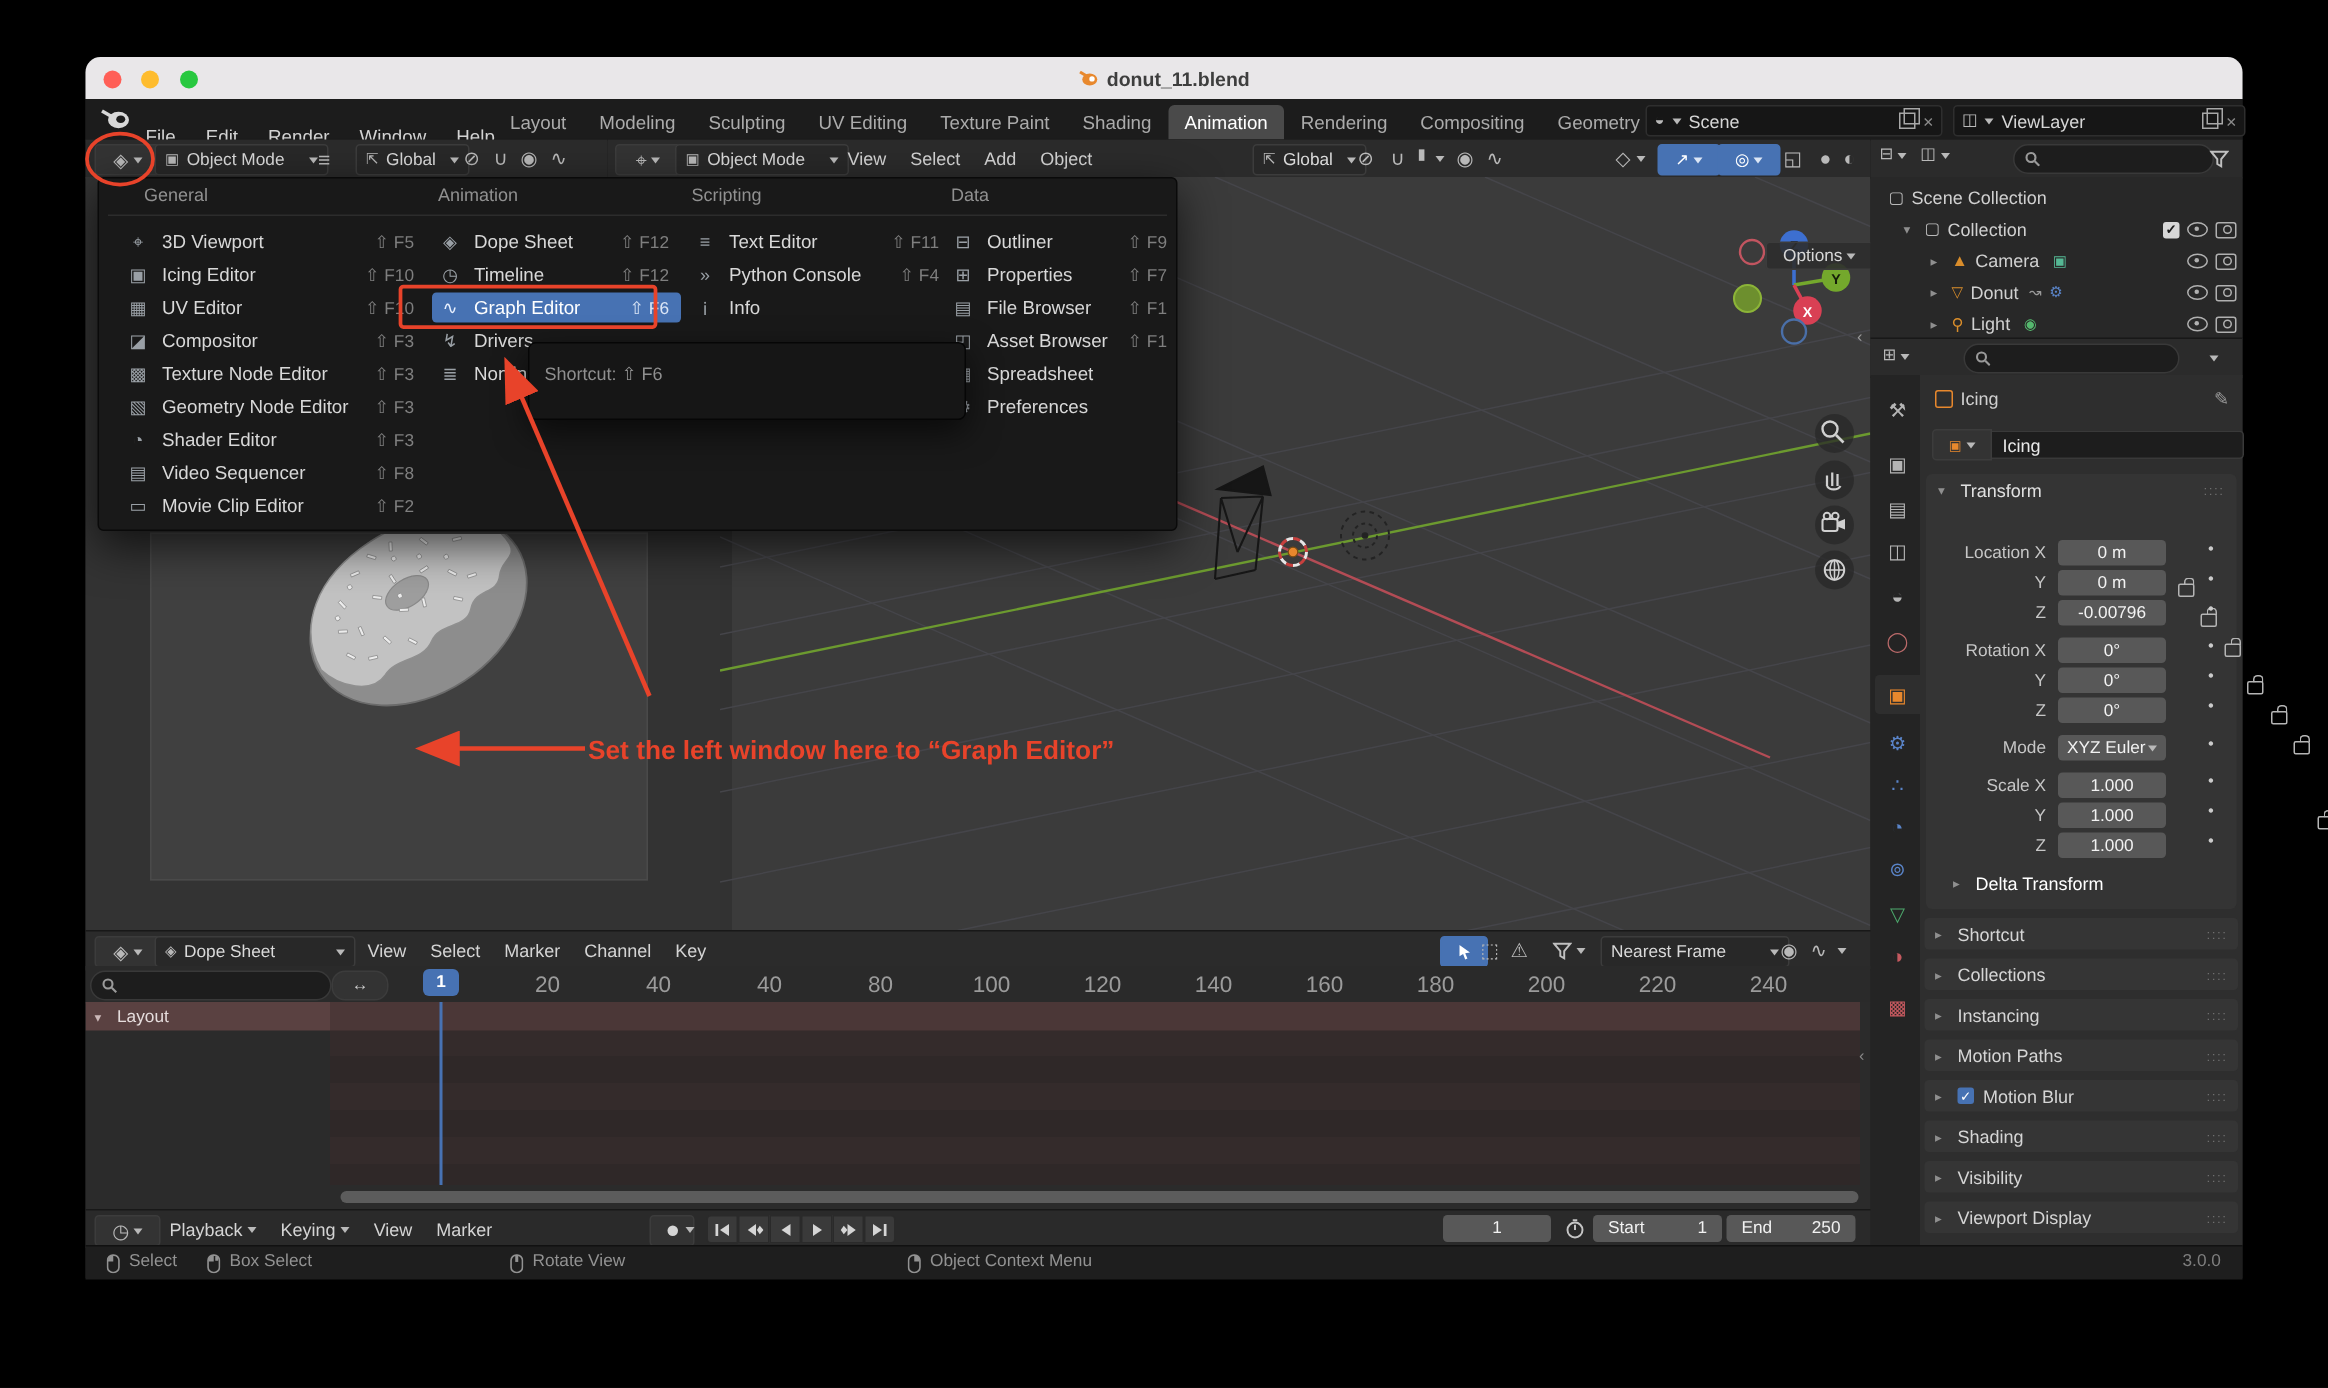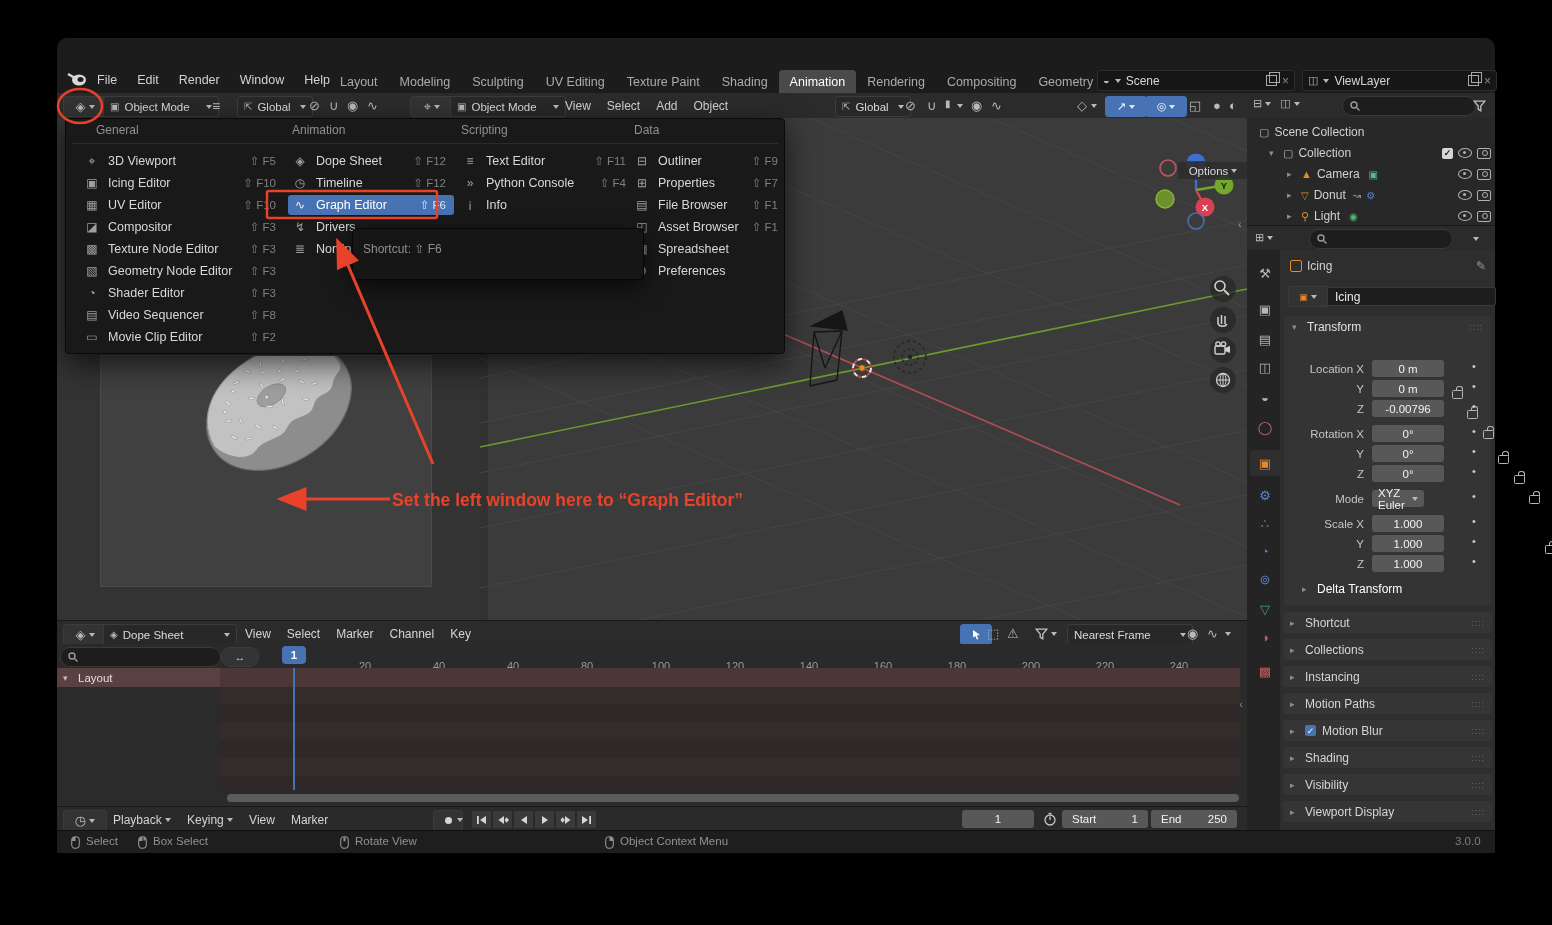--- a/index.html
+++ b/index.html
@@ -7,21 +7,21 @@
   .ab{position:absolute;}
   .row{display:flex;align-items:center;}
   .win{left:57px;top:38px;width:1438px;height:814px;background:#1c1c1c;border-radius:10px 10px 0 0;
     box-shadow:0 18px 50px rgba(0,0,0,.7);}
   
   .titlebar{left:0;top:0;width:1438px;height:28px;background:#e9e7e9;border-radius:10px 10px 0 0;}
   .tl{width:12px;height:12px;border-radius:50%;display:inline-block;margin-right:9px;}
   .title{width:100%;height:28px;justify-content:center;font-size:13px;font-weight:bold;color:#3e3e3e;gap:6px;}
   
   .topbar{left:0;top:28px;width:1438px;height:27px;background:#1c1c1c;border-bottom:1px solid #101010;}
-  .tmenu{font-size:12.5px;color:#d2d2d2;padding:0 10px;height:27px;display:flex;align-items:center;}
+  .tmenu{font-size:12.5px;color:#d2d2d2;padding:11px 10px;height:27px;display:flex;align-items:center;}
   .wtab{font-size:12.5px;color:#ababab;padding:0 11px;height:23px;margin-top:4px;display:flex;align-items:center;border-radius:4px 4px 0 0;white-space:nowrap;}
   .wtab.act{background:#4a4a4a;color:#fff;}
   .idsel{background:#161616;border:1px solid #2e2e2e;border-radius:3px;height:19px;display:flex;align-items:center;font-size:12px;color:#d6d6d6;padding:0 5px;gap:5px;}
   
   .hdr{background:#2b2b2b;border-bottom:1px solid #181818;height:25px;}
   .sel{background:#282828;border:1px solid #3c3c3c;border-radius:3px;height:19px;display:flex;align-items:center;font-size:11.5px;color:#dadada;padding:0 6px;gap:5px;white-space:nowrap;}
   .btn{background:#333;border:1px solid #3c3c3c;border-radius:3px;height:19px;display:flex;align-items:center;justify-content:center;color:#cfcfcf;padding:0 4px;gap:3px;}
   .hmenu{font-size:12px;color:#d4d4d4;padding:0 8px;height:25px;display:flex;align-items:center;}
   .chev{width:0;height:0;border-left:3.5px solid transparent;border-right:3.5px solid transparent;border-top:4px solid #b9b9b9;display:inline-block;}
   .fld{background:#585858;border-radius:3px;height:17px;display:flex;align-items:center;justify-content:center;font-size:11.5px;color:#f2f2f2;}
@@ -56,32 +56,47 @@
     box-shadow:0 8px 22px rgba(0,0,0,.6);z-index:60;font-size:12.5px;color:#d0d0d0;padding:8px 10px;box-sizing:border-box;}
   .tip .l2{color:#8f8f8f;margin-top:5px;font-size:12px;}
   
   .orow{position:absolute;height:20px;display:flex;align-items:center;font-size:12px;color:#d0d0d0;gap:5px;}
   .tri{color:#8f8f8f;font-size:9px;width:9px;}
   .panel{position:absolute;background:#353535;border-radius:3px;height:21px;display:flex;align-items:center;
     font-size:12px;color:#d5d5d5;padding:0 7px;gap:6px;box-sizing:border-box;}
   .ptab{position:absolute;left:3px;width:30px;height:26px;display:flex;align-items:center;justify-content:center;border-radius:3px 0 0 3px;font-size:13px;}
   .lab{position:absolute;text-align:right;font-size:11.5px;color:#c6c6c6;}
   
-  .rulnum{position:absolute;transform:translateX(-50%);font-size:11px;color:#9b9b9b;top:16px;text-align:right;}
+  .rulnum{position:absolute;transform:translateX(-50%);font-size:15px;color:#9b9b9b;top:4px;text-align:right;}
   .framebadge{position:absolute;background:#4772b3;color:#fff;font-size:11.5px;font-weight:bold;border-radius:4px;
     height:18px;min-width:24px;display:flex;align-items:center;justify-content:center;top:2px;transform:translateX(-50%);}
   .trbtn{width:19px;height:17px;background:#3a3a3a;border:1px solid #2a2a2a;display:flex;align-items:center;justify-content:center;}
   svg{display:block;}
   .anno{position:absolute;left:0;top:0;z-index:100;pointer-events:none;}
 </style>
 </head>
 <body>
 
 <div class="ab win">
 
+  <div class="ab titlebar">
+    <div class="ab" style="left:12px;top:8px;">
+      <span class="tl" style="background:#ff5f57;"></span>
+      <span class="tl" style="background:#febc2e;"></span>
+      <span class="tl" style="background:#28c840;"></span>
+    </div>
+    <div class="row title">
+      <svg width="13" height="11" viewBox="0 0 13 11">
+        <ellipse cx="7.5" cy="6" rx="5" ry="4" fill="#e8882d"></ellipse>
+          <circle cx="9" cy="5.6" r="1.8" fill="#fff"></circle>
+          <path d="M1,1 L6,4" stroke="#e8882d" stroke-width="2"></path>
+      </svg>
+      <span>donut_11.blend</span>
+    </div>
+  </div>
 
   <div class="ab topbar row">
     <svg class="ab" style="left:10px;top:6px;" width="20" height="15" viewBox="0 0 20 15">
       <ellipse cx="12" cy="8" rx="7" ry="5.5" fill="#d8d8d8"></ellipse>
         <ellipse cx="13.5" cy="7.5" rx="3" ry="2.5" fill="#1c1c1c"></ellipse>
         <path d="M1,2 L8,6" stroke="#d8d8d8" stroke-width="2.4"></path>
     </svg>
     <div class="ab row" style="left:30px;top:0;">
       <span class="tmenu">File</span>
       <span class="tmenu">Edit</span>
@@ -432,21 +447,21 @@
       <span class="lab" style="left:0;top:112px;width:80px;">Rotation X</span>
       <div class="fld ab" style="left:88px;top:109px;width:72px;">0°</div>
       <span class="lock ab" style="left:168px;top:112px;"></span><span class="dot ab" style="left:188px;top:109px;">•</span>
       <span class="lab" style="left:0;top:132px;width:80px;">Y</span>
       <div class="fld ab" style="left:88px;top:129px;width:72px;">0°</div>
       <span class="lock ab" style="left:168px;top:132px;"></span><span class="dot ab" style="left:188px;top:129px;">•</span>
       <span class="lab" style="left:0;top:152px;width:80px;">Z</span>
       <div class="fld ab" style="left:88px;top:149px;width:72px;">0°</div>
       <span class="lock ab" style="left:168px;top:152px;"></span><span class="dot ab" style="left:188px;top:149px;">•</span>
       <span class="lab" style="left:0;top:177px;width:80px;">Mode</span>
-      <div class="fld ab" style="left:88px;top:174px;width:52px;justify-content:space-between;padding:0 6px;box-sizing:border-box;">
+      <div class="fld ab" style="left:88px;top:174px;width:72px;justify-content:space-between;padding:0 6px;box-sizing:border-box;">
         <span>XYZ Euler</span>
           <span class="chev"></span>
       </div>
       <span class="dot ab" style="left:188px;top:174px;">•</span>
       <span class="lab" style="left:0;top:202px;width:80px;">Scale X</span>
       <div class="fld ab" style="left:88px;top:199px;width:72px;">1.000</div>
       <span class="lock ab" style="left:168px;top:202px;"></span><span class="dot ab" style="left:188px;top:199px;">•</span>
       <span class="lab" style="left:0;top:222px;width:80px;">Y</span>
       <div class="fld ab" style="left:88px;top:219px;width:72px;">1.000</div>
       <span class="dot ab" style="left:188px;top:219px;">•</span>

